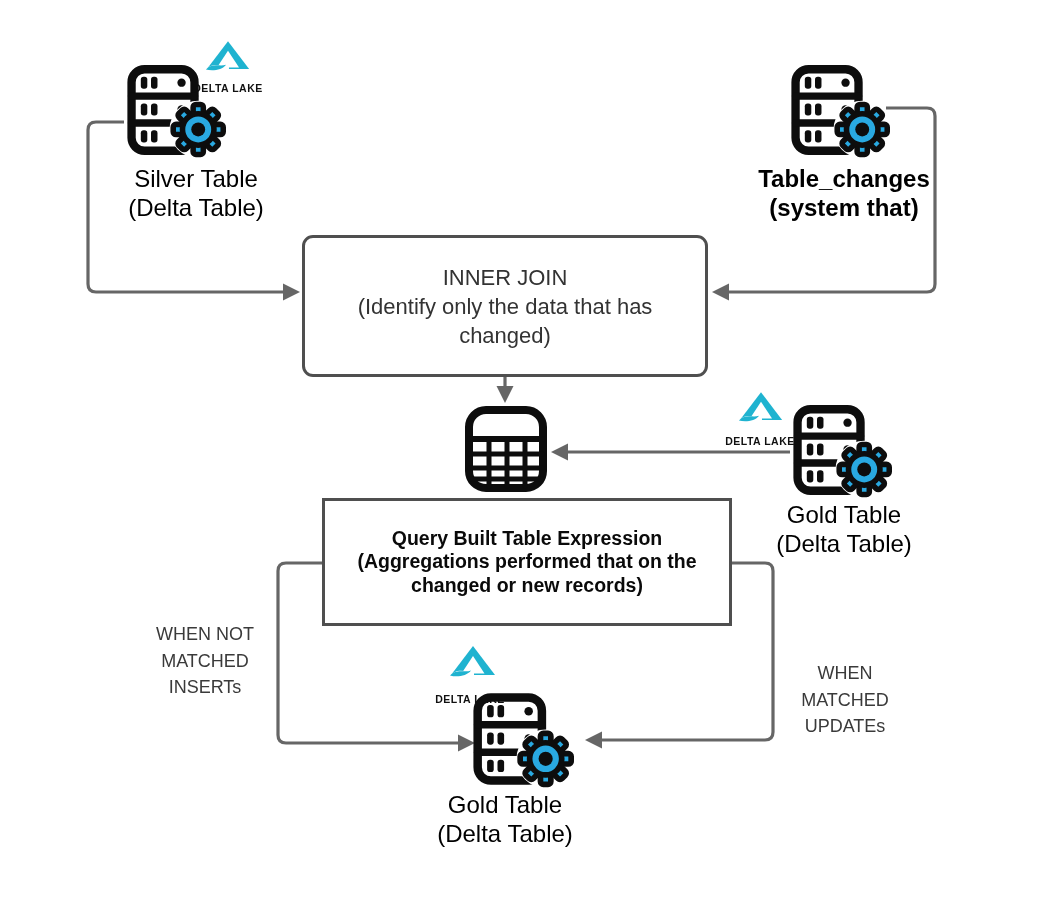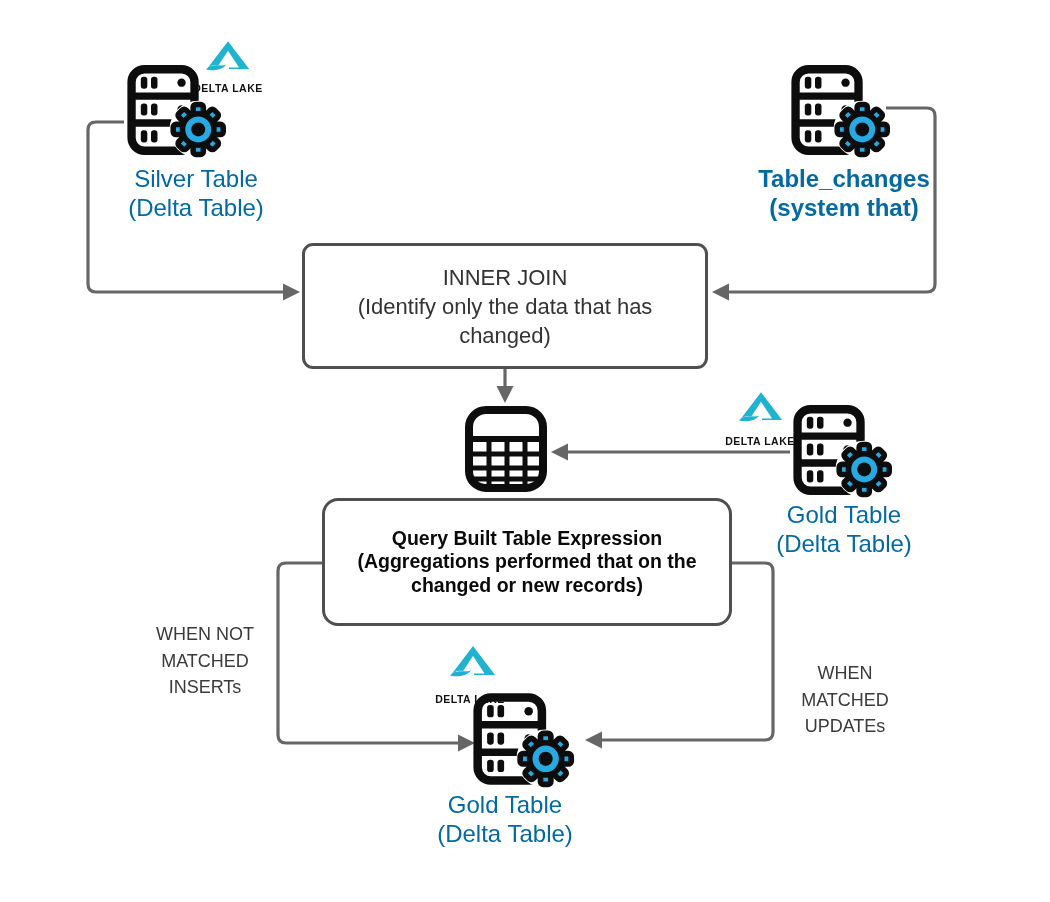--- a/index.html
+++ b/index.html
@@ -9,29 +9,29 @@
   }
   #wires { position:absolute; left:0; top:0; width:1050px; height:902px; z-index:1; }
   .wire { stroke:var(--line-gray,#666); stroke-width:3.2; fill:none; stroke-linejoin:round; stroke-linecap:butt; }
   .arrow { fill:var(--line-gray,#666); }
 
   .box {
     position:absolute; background:#fff; border:3px solid var(--border-gray,#4f4f4f);
     z-index:2; display:flex; flex-direction:column; justify-content:center; text-align:center;
   }
   .inner-join-box {
-    left:302px; top:235px; width:356px; height:104px; padding:8px 22px;
-    border-radius:11px; border-width:3.5px; color:#333333; font-size:22px; line-height:29px;margin-top:8px;
+    left:302px; top:235px; width:356px; height:104px; padding:16px 22px;
+    border-radius:11px; border-width:3.5px; color:#333333; font-size:22px; line-height:29px;
   }
   .query-box {
     left:322px; top:498px; width:380px; height:122px; padding:0 12px;
-    border-radius:16px; font-weight:bold; color:#0a0a0a; font-size:19.5px; line-height:23.5px;
+    border-radius:0; font-weight:bold; color:#0a0a0a; font-size:19.5px; line-height:23.5px;
   }
   .node-label {
-    position:absolute; text-align:center; color:#0369a1; font-size:24px; line-height:29px; z-index:2;
+    position:absolute; text-align:center; color:#000000; font-size:24px; line-height:29px; z-index:2;
   }
   .edge-label {
     position:absolute; text-align:center; color:#3a3a3a; font-size:18px; line-height:26.5px; z-index:2;
   }
   .logo-text {
     position:absolute; text-align:center; font-weight:bold; font-size:10.5px; letter-spacing:0.5px;
     color:#101010; z-index:2; white-space:nowrap;
   }
   .icon { position:absolute; z-index:3; }
   .logo-mark { position:absolute; z-index:2; }

